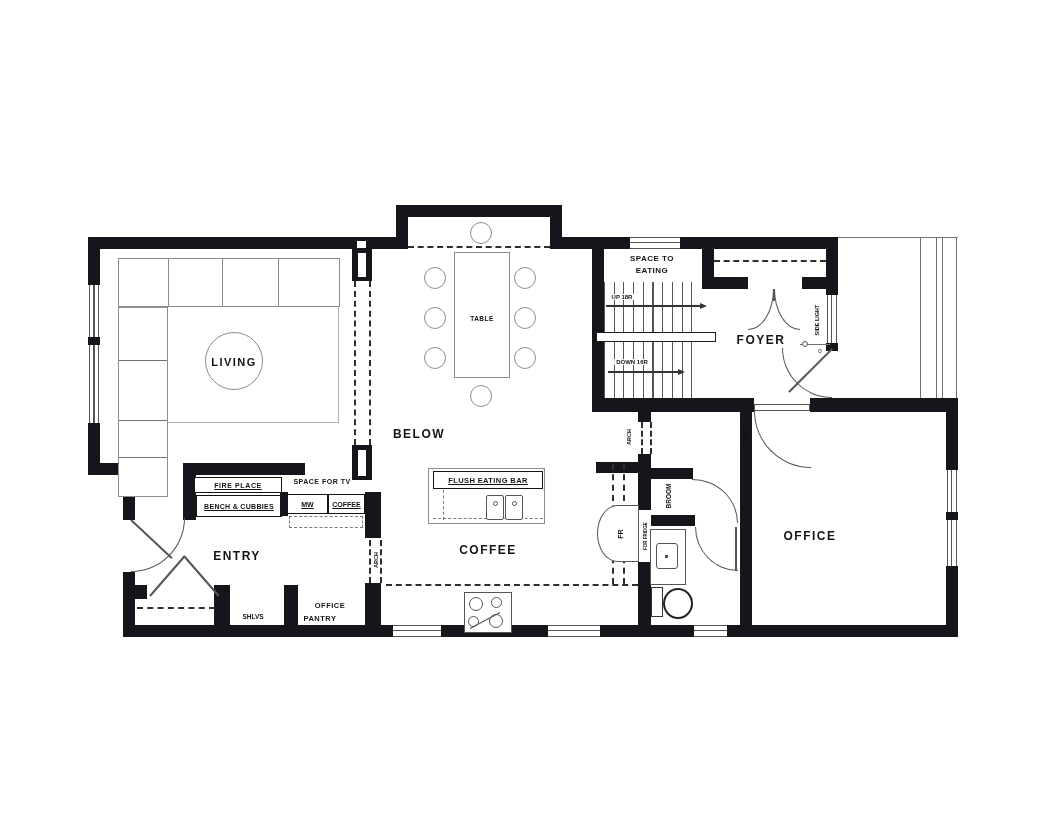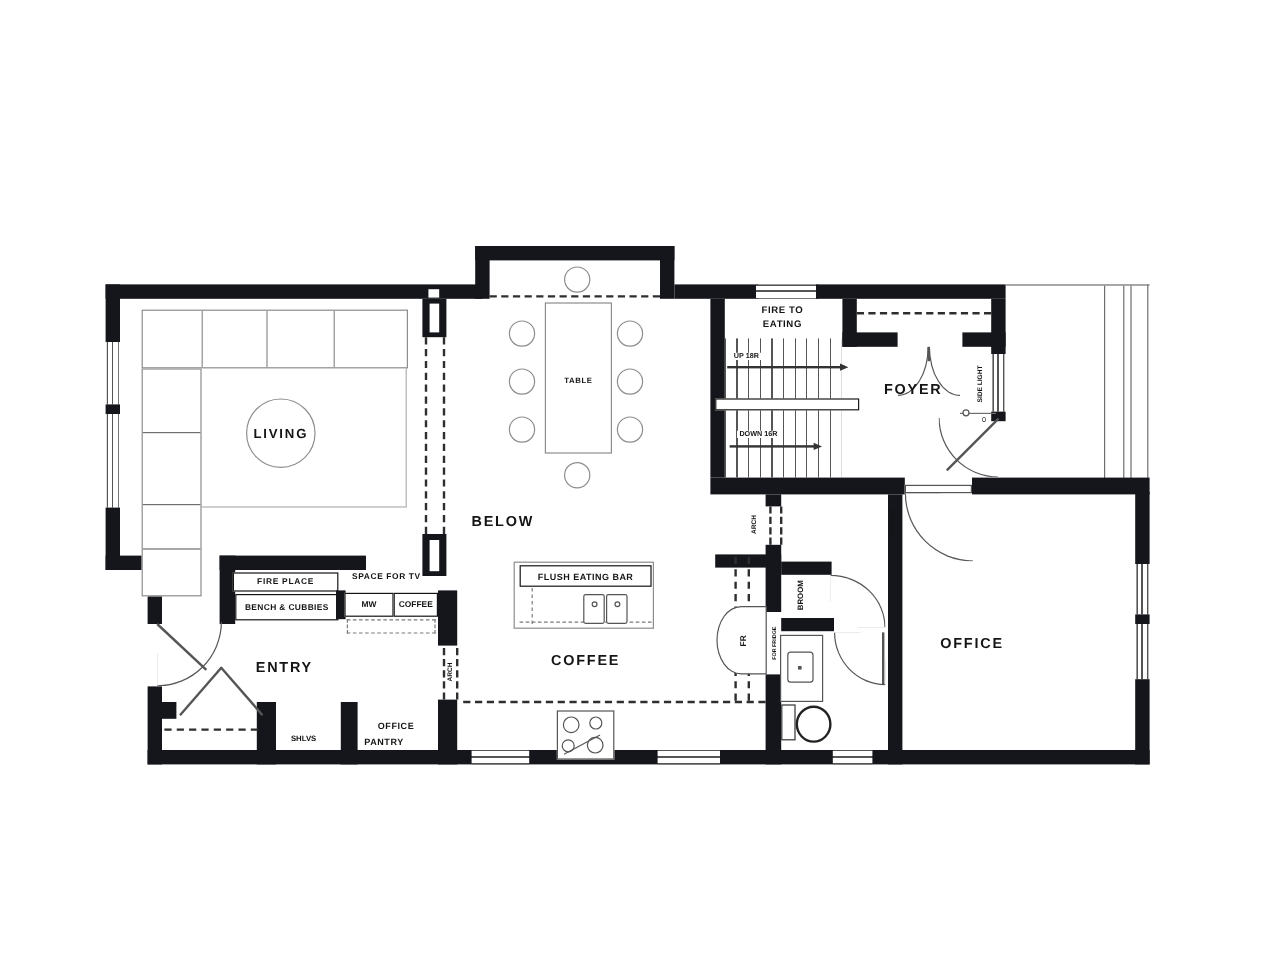--- a/index.html
+++ b/index.html
@@ -3,21 +3,21 @@
 <meta charset="utf-8">
 <style>
   html,body{margin:0;padding:0;background:#fff;}
   #plan{position:relative;width:1056px;height:816px;background:#ffffff;overflow:hidden;
         font-family:"Liberation Sans","DejaVu Sans",sans-serif;}
   .wall{position:absolute;background:#14161c;}
   .slot{position:absolute;background:#ffffff;}
   .tline{position:absolute;background:#6f6f6f;}
   .fline{position:absolute;border:1px solid #8d8d8d;background:transparent;box-sizing:border-box;}
   .obox{position:absolute;border:1.6px solid #141414;background:#fff;display:flex;align-items:center;
-        justify-content:center;font-weight:700;color:#141414;box-sizing:border-box;white-space:nowrap;}
+        justify-content:center;font-weight:700;color:#141414;box-sizing:border-box;white-space:nowrap;text-decoration:underline;}
   .dashh{position:absolute;height:0;border-top:2px dashed #2e2e2e;}
   .dashv{position:absolute;width:0;border-left:2px dashed #2e2e2e;}
   .dashbox{position:absolute;border:1px dashed #7a7a7a;box-sizing:border-box;}
   .winh{position:absolute;height:12px;background:linear-gradient(to bottom,#555 0,#555 1px,#fff 1px,#fff 5px,#555 5px,#555 6.5px,#fff 6.5px,#fff 11px,#555 11px,#555 12px);}
   .winv{position:absolute;width:10px;background:linear-gradient(to right,#555 0,#555 1px,#fff 1px,#fff 4px,#555 4px,#555 5.5px,#fff 5.5px,#fff 9px,#555 9px,#555 10px);}
   .arc{position:absolute;border-style:solid;border-color:#555;background:transparent;box-sizing:border-box;}
   .leaf{position:absolute;height:2px;background:#555;transform-origin:left center;}
   .label{position:absolute;font-weight:700;color:#141414;white-space:nowrap;transform:translate(-50%,-50%);}
   .vlabel{position:absolute;font-weight:700;color:#141414;white-space:nowrap;transform:translate(-50%,-50%) rotate(-90deg);}
   .room{font-size:13px;letter-spacing:1.5px;}
@@ -124,21 +124,21 @@
   <div class="wall" style="left:651px;top:468px;width:42px;height:11px"></div>
   <div class="wall" style="left:651px;top:515px;width:44px;height:11px"></div>
   <div class="wall" style="left:740px;top:412px;width:12px;height:225px"></div>
 
   <div class="wall" style="left:131px;top:585px;width:16px;height:14px"></div>
   <div class="wall" style="left:214px;top:585px;width:16px;height:52px"></div>
   <div class="wall" style="left:284px;top:585px;width:14px;height:52px"></div>
   <div class="dashh" style="left:137px;top:607px;width:78px"></div>
 
   <div class="treads" style="left:604px;top:282px;width:97px;height:116px"></div>
-  <div class="label" style="left:652px;top:258px;font-size:8px;letter-spacing:0.5px">FIRE TO</div>
+  <div class="label" style="left:652px;top:258px;font-size:8px;letter-spacing:0.5px">SPACE TO</div>
   <div class="label" style="left:652px;top:270px;font-size:8px;letter-spacing:0.5px">EATING</div>
   <div class="label" style="left:622px;top:297px;font-size:6px;background:#fff;padding:0 2px">UP 18R</div>
   <div class="tline" style="left:606px;top:305px;width:96px;height:1.5px;background:#333"></div>
   <div class="arrh" style="left:700px;top:303px"></div>
   <div style="position:absolute;left:596px;top:332px;width:120px;height:10px;background:#fff;border:1.6px solid #1a1a1a;box-sizing:border-box"></div>
   <div class="label" style="left:632px;top:362px;font-size:6px;background:#fff;padding:0 2px">DOWN 16R</div>
   <div class="tline" style="left:608px;top:371px;width:72px;height:1.5px;background:#333"></div>
   <div class="arrh" style="left:678px;top:369px"></div>
 
   <div class="arc" style="left:748px;top:289px;width:26px;height:41px;border-width:0 1.2px 1.2px 0;border-bottom-right-radius:100% 100%"></div>
@@ -222,18 +222,18 @@
   <div class="fline" style="left:656px;top:543px;width:22px;height:26px;border-radius:3px;border-color:#555"></div>
   <div class="tline" style="left:665px;top:555px;width:3px;height:3px;background:#555"></div>
   <div class="fline" style="left:651px;top:587px;width:12px;height:30px;background:#fff;border-color:#333"></div>
   <div style="position:absolute;left:663px;top:588px;width:30px;height:31px;border:2px solid #222;border-radius:50%;background:#fff;box-sizing:border-box"></div>
 
   <div class="label" style="left:253px;top:616px;font-size:6.5px">SHLVS</div>
   <div class="label" style="left:330px;top:605px;font-size:7.5px;letter-spacing:0.5px">OFFICE</div>
   <div class="label" style="left:320px;top:618px;font-size:7.5px;letter-spacing:0.5px">PANTRY</div>
 
   <div class="label room" style="left:237px;top:556px;font-size:12px">ENTRY</div>
-  <div class="label room" style="left:761px;top:324px;font-size:12px">FOYER</div>
+  <div class="label room" style="left:761px;top:340px;font-size:12px">FOYER</div>
   <div class="label room" style="left:810px;top:536px;font-size:12px">OFFICE</div>
 
   <div class="dashh" style="left:714px;top:260px;width:112px"></div>
 
 </div>
 
 </body></html>

